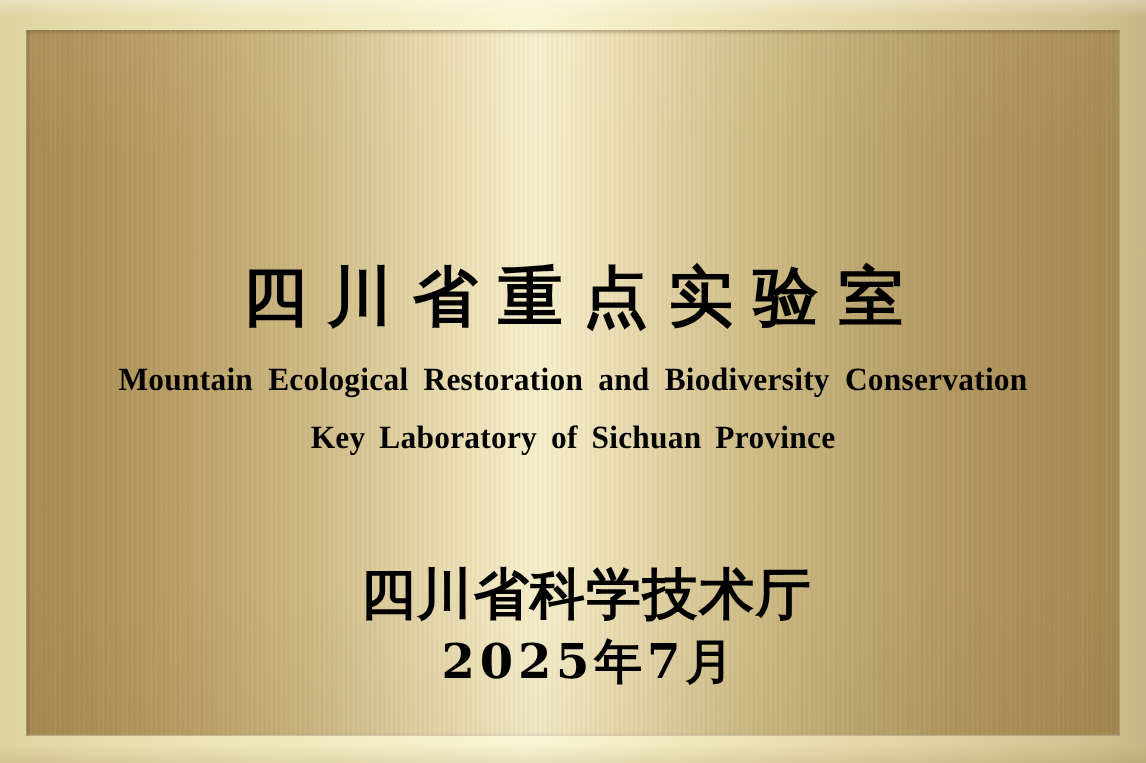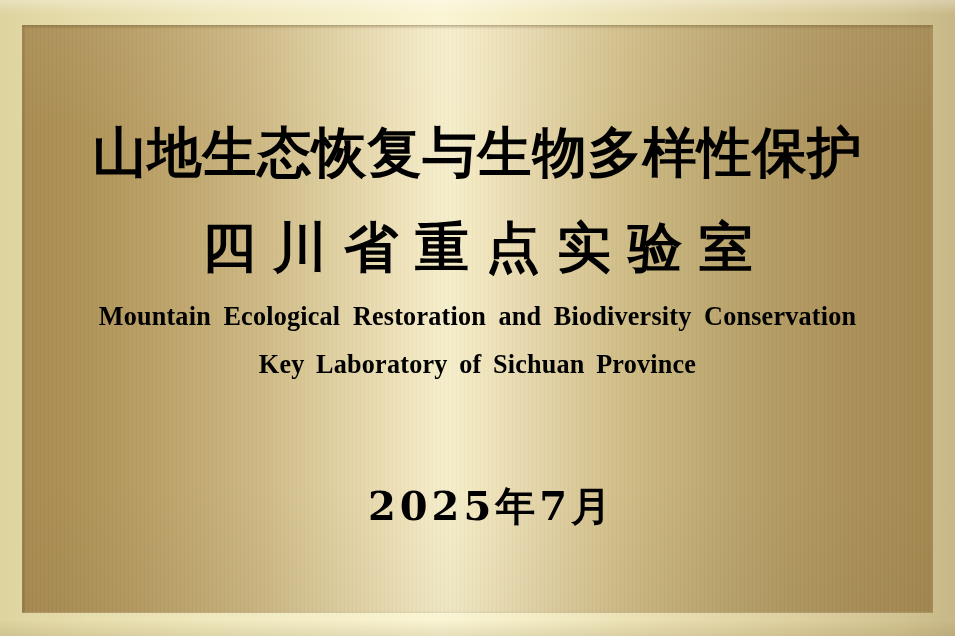--- a/index.html
+++ b/index.html
@@ -181,27 +181,27 @@
 <div id="plaque">
 
   <div id="frame-bevel"></div>
 
   <div id="panel">
     <div id="panel-shade"></div>
     <div id="panel-brush"></div>
 
     <div id="content">
 
-      <div class="cn" id="title-cn-1">山地生态恢复与生物多样性保护</div>
 
       <div class="cn" id="title-cn-2">四川省重点实验室</div>
 
       <div class="en" id="title-en-1">Mountain Ecological Restoration and Biodiversity Conservation</div>
 
       <div class="en" id="title-en-2">Key Laboratory of Sichuan Province</div>
 
       <div id="issuer-block">
+        <div id="issuer-name">四川省科学技术厅</div>
         <div id="issuer-date">2025年7月</div>
       </div>
 
     </div>
   </div>
 </div>
 
 </body></html>

